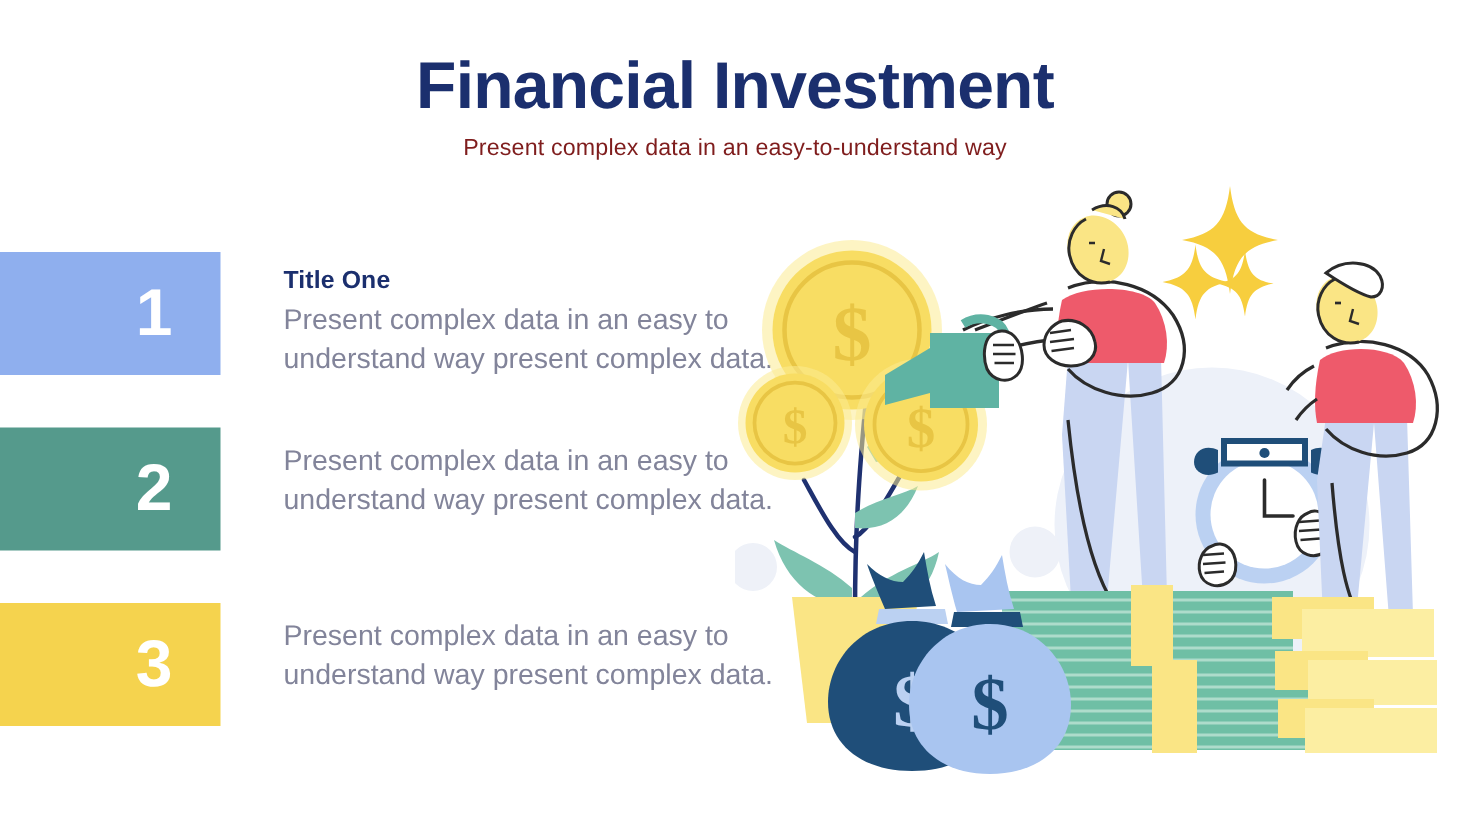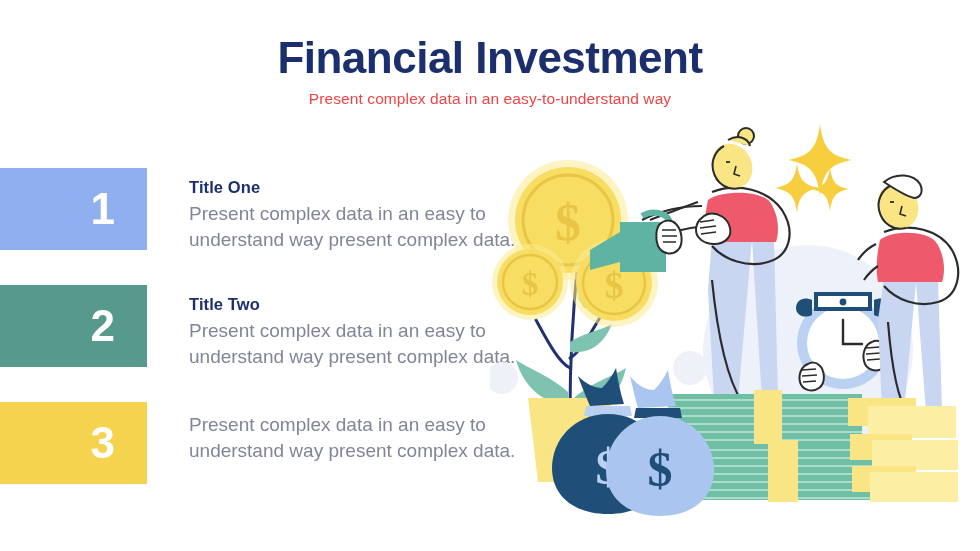--- a/index.html
+++ b/index.html
@@ -35,21 +35,21 @@
     font-size: 44px;
     font-weight: bold;
     color: #1b2f6e;
     letter-spacing: -0.5px;
     line-height: 1.1;
     margin: 0;
   }
   .slide-subtitle {
     margin: 8px 0 0 0;
     font-size: 15.5px;
-    color: #ef4444;
+    color: #7f1d1d;
     font-weight: normal;
     letter-spacing: 0.1px;
   }
 
   
   .list {
     position: absolute;
     left: 0;
     top: 168px;
     width: 510px;
@@ -132,21 +132,20 @@
         <div class="item-title">Title One</div>
         <div class="item-desc">Present complex data in an easy to understand way present complex data.</div>
       </div>
     </div>
 
     <div class="list-item">
       <div class="num-block" style="background: rgb(85, 154, 140);">
         <span class="num">2</span>
       </div>
       <div class="item-text">
-        <div class="item-title">Title Two</div>
         <div class="item-desc">Present complex data in an easy to understand way present complex data.</div>
       </div>
     </div>
 
     <div class="list-item">
       <div class="num-block" style="background: rgb(245, 211, 78);">
         <span class="num">3</span>
       </div>
       <div class="item-text">
         <div class="item-desc">Present complex data in an easy to understand way present complex data.</div>

